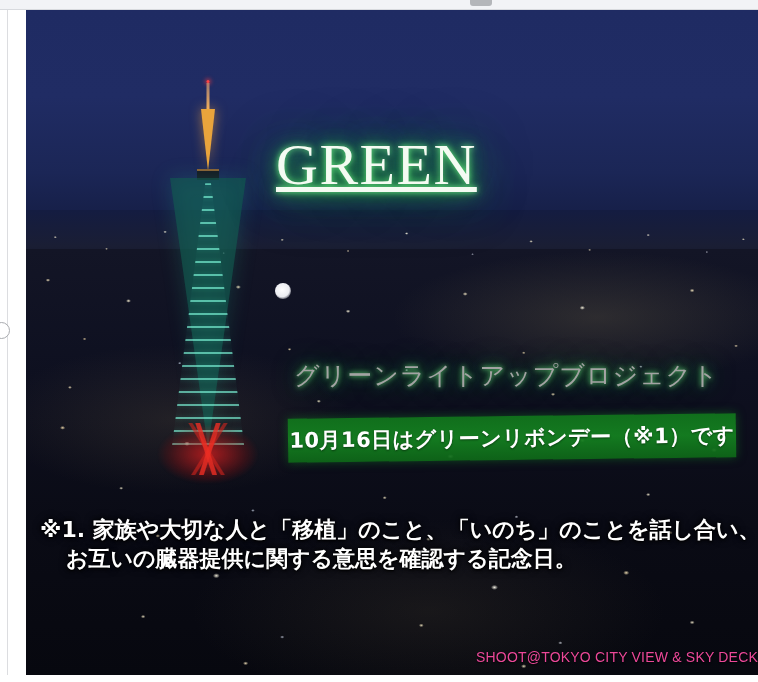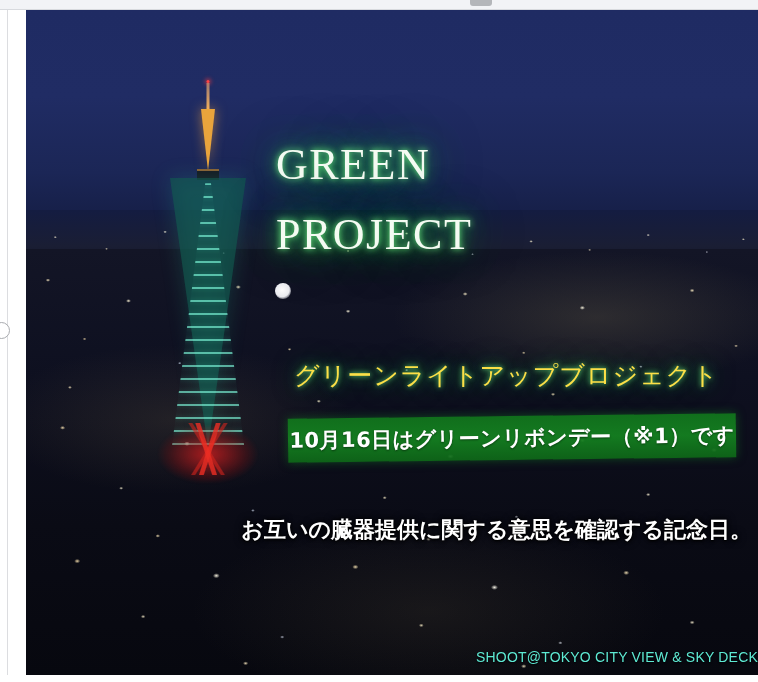--- a/index.html
+++ b/index.html
@@ -319,40 +319,41 @@
   
   .headline {
     position: absolute;
     left: 250px;
     top: 120px;
     width: 470px;
     z-index: 22;
   }
   .headline-line {
     font-family: "Liberation Serif", "DejaVu Serif", serif;
-    font-size: 44px;
+    font-size: 58px;
     line-height: 70px;
     letter-spacing: 1.5px;
     color: #f4fbf2;
     white-space: nowrap;
     text-shadow:
       0 0 6px rgba(120,255,140,0.95),
       0 0 16px rgba(40,190,70,0.9),
       0 0 34px rgba(25,150,55,0.85),
       0 0 56px rgba(18,120,45,0.7);
+    text-decoration: underline;
   }
   .subtitle {
     position: absolute;
     left: 268px;
     top: 349px;
     z-index: 22;
     font-family: "DejaVu Sans", "Liberation Sans", sans-serif;
     font-size: 25px;
     letter-spacing: 1px;
-    color: #fde047;
+    color: #a3a3a3;
     white-space: nowrap;
     text-shadow:
       0 0 5px rgba(120,255,140,0.9),
       0 0 14px rgba(40,190,70,0.85),
       0 0 28px rgba(22,140,50,0.75);
   }
 
   .banner {
     position: absolute;
     left: 262px;
@@ -389,31 +390,31 @@
     font-size: 22px;
     line-height: 29px;
     font-weight: bold;
     color: #ffffff;
     white-space: nowrap;
     text-shadow:
       0 0 4px rgba(0,0,0,0.95),
       0 0 9px rgba(0,0,0,0.85),
       0 1px 2px rgba(0,0,0,1);
   }
-  .footnote-line.indent { padding-left: 26px; text-align: right; }
+  .footnote-line.indent { padding-left: 26px; }
 
   .credit {
     position: absolute;
     right: 0px;
     bottom: 10px;
     z-index: 24;
     font-family: "Liberation Sans", sans-serif;
     font-size: 14px;
     letter-spacing: 0.2px;
-    color: #5eead4;
+    color: #ec4899;
     white-space: nowrap;
     text-shadow: 0 1px 2px rgba(0,0,0,0.9);
   }
 </style>
 </head>
 <body>
 
 <div class="viewport">
 
   <div class="top-strip"></div>
@@ -437,30 +438,30 @@
       <div class="tower-upper"></div>
       <div class="tower-deck-top"></div>
       <div class="tower-body"></div>
       <div class="tower-rungs"></div>
       <div class="tower-base-glow"></div>
       <div class="tower-base-struts"></div>
     </div>
 
     <div class="headline">
       <div class="headline-line">GREEN</div>
-      <div class="headline-line">PROJECT</div>
     </div>
 
     <div class="subtitle">グリーンライトアップブロジェクト</div>
 
     <div class="banner">
       <span class="banner-text">10月16日はグリーンリボンデー（※1）です</span>
     </div>
 
     <div class="footnote">
+      <div class="footnote-line">※1. 家族や大切な人と「移植」のこと、「いのち」のことを話し合い、</div>
       <div class="footnote-line indent">お互いの臓器提供に関する意思を確認する記念日。</div>
     </div>
 
     <div class="credit">SHOOT@TOKYO CITY VIEW &amp; SKY DECK</div>
 
   </div>
 
   <div class="left-gutter"></div>
   <div class="gutter-rule"></div>
   <div class="left-handle"></div>

